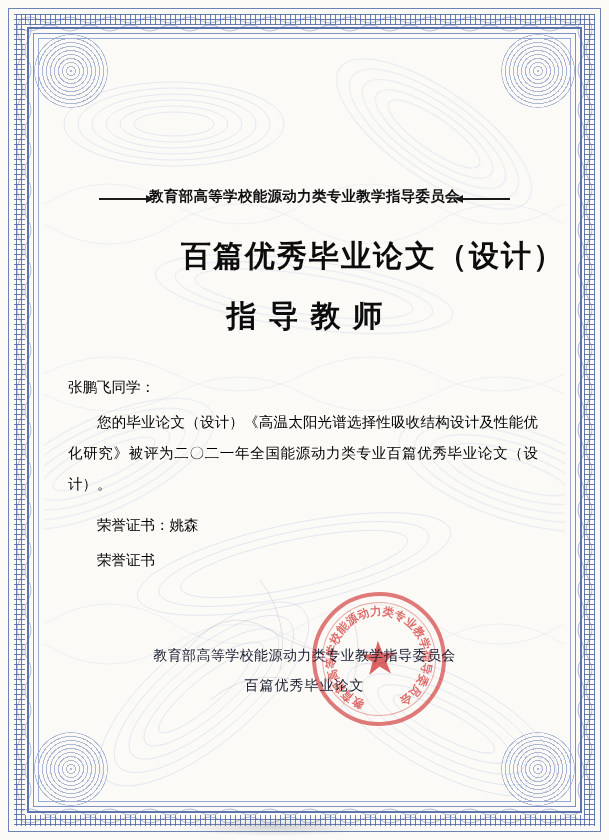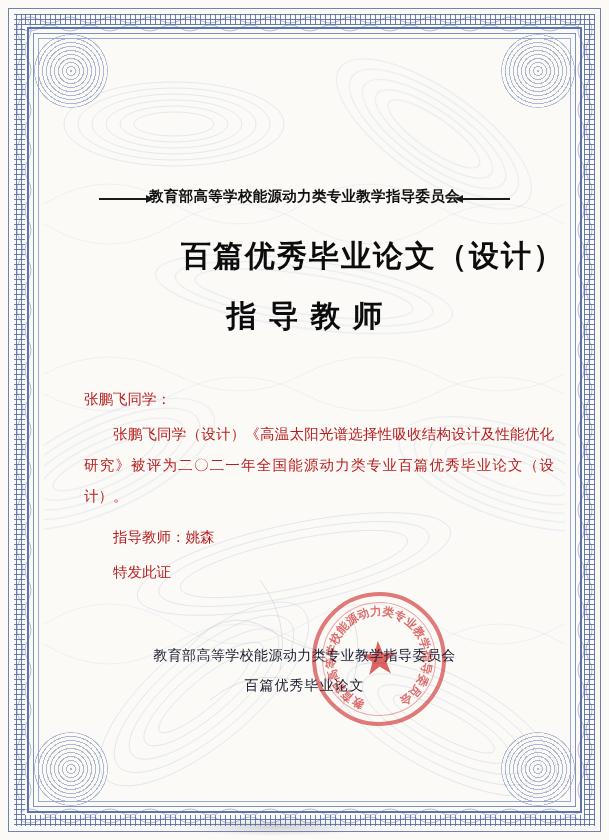--- a/index.html
+++ b/index.html
@@ -161,27 +161,26 @@
     font-family: "DejaVu Sans", sans-serif;
     font-weight: bold;
     font-size: 30px;
     letter-spacing: 12px;
     text-indent: 12px;
     color: #0c0c0c;
   }
 
   .body-block {
     position: absolute;
-    left: 24px; top: 340px;
+    left: 24px; top: 328px;
     width: 470px;
     font-family: "DejaVu Sans", sans-serif;
     font-size: 14.5px;
     line-height: 31px;
-    color: #b91c1c;
-    margin-left: 16px;
+    color: #000000;
   }
   .salutation { margin: 0 0 4px 0; }
   .para {
     margin: 0;
     text-indent: 29px;
     text-align: justify;
   }
   .advisor { margin: 10px 0 0 0; text-indent: 29px; }
   .issue   { margin: 4px 0 0 0;  text-indent: 29px; }
 
@@ -374,23 +373,23 @@
       <span class="rule left"></span>
       <span class="org-title">教育部高等学校能源动力类专业教学指导委员会</span>
       <span class="rule right"></span>
     </div>
 
     <div class="main-title">百篇优秀毕业论文（设计）</div>
     <div class="sub-title">指导教师</div>
 
     <div class="body-block">
       <p class="salutation">张鹏飞同学：</p>
-      <p class="para">张鹏飞同学（设计）《高温太阳光谱选择性吸收结构设计及性能优化研究》被评为二〇二一年全国能源动力类专业百篇优秀毕业论文（设计）。</p>
-      <p class="advisor">指导教师：姚森</p>
-      <p class="issue">特发此证</p>
+      <p class="para">您的毕业论文（设计）《高温太阳光谱选择性吸收结构设计及性能优化研究》被评为二〇二一年全国能源动力类专业百篇优秀毕业论文（设计）。</p>
+      <p class="advisor">荣誉证书：姚森</p>
+      <p class="issue">荣誉证书</p>
     </div>
 
     <div class="seal">
       <div class="seal-ring"></div>
       <div class="seal-text" id="seal-text">
           <span style="transform: rotate(-150deg) translateY(-48px);">教</span>
           <span style="transform: rotate(-135deg) translateY(-48px);">育</span>
           <span style="transform: rotate(-120deg) translateY(-48px);">部</span>
           <span style="transform: rotate(-105deg) translateY(-48px);">高</span>
           <span style="transform: rotate(-90deg) translateY(-48px);">等</span>

